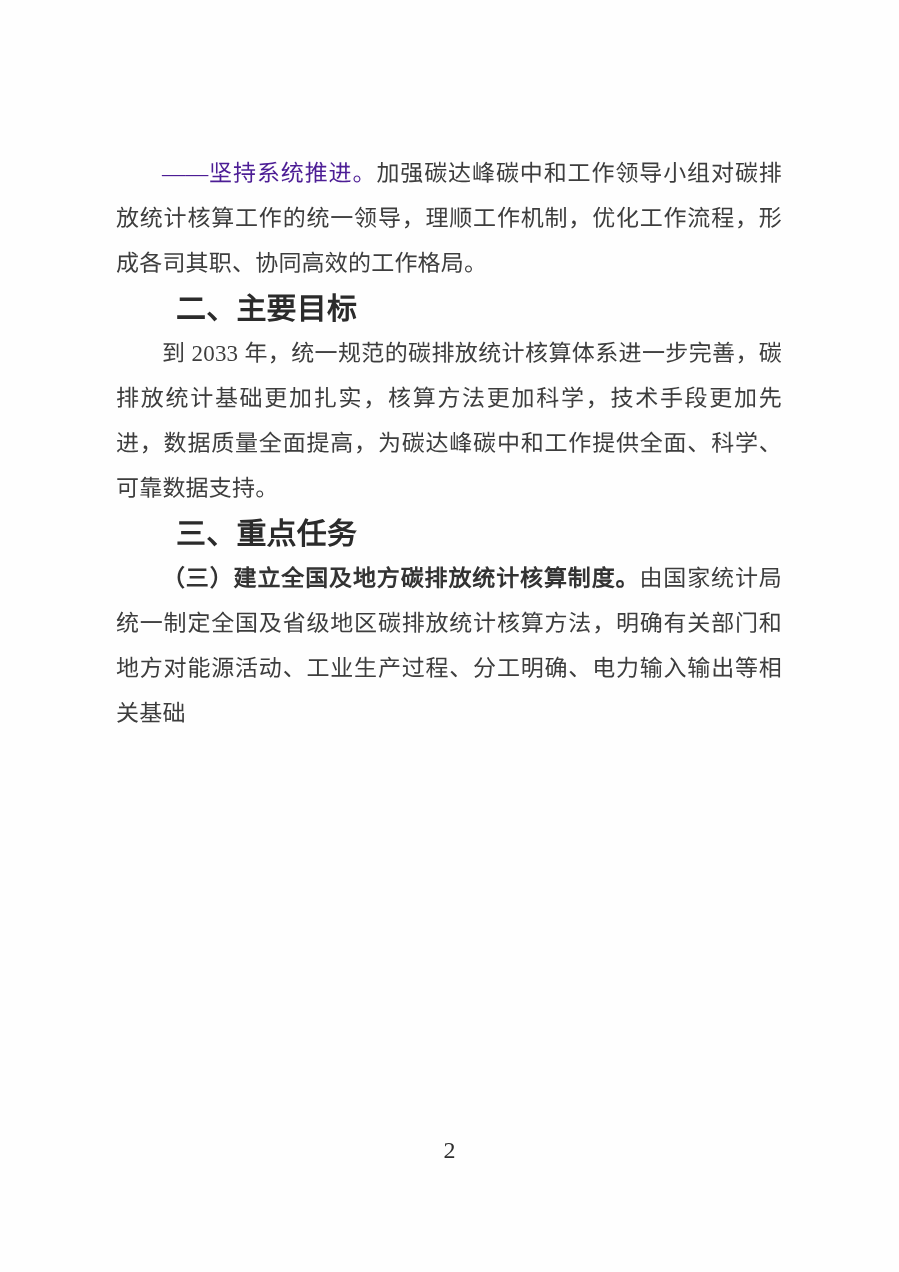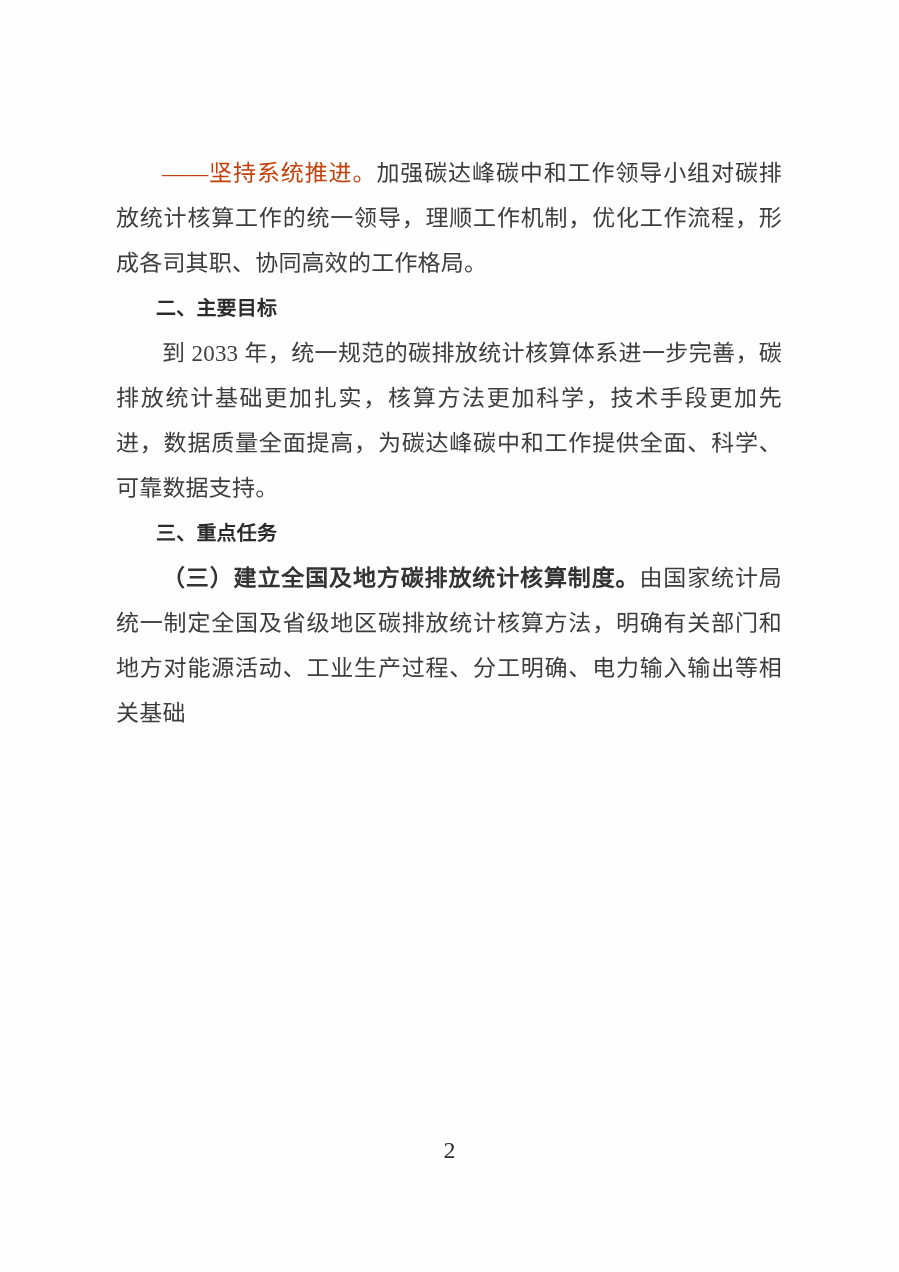--- a/index.html
+++ b/index.html
@@ -25,32 +25,32 @@
     color: #3d3d3d;
     text-align: justify;
     letter-spacing: 0.2px;
   }
   .content p {
     margin: 0;
     text-indent: 2em;
   }
   .lead {
     
-    color: #c2410c;
+    color: #4c1d95;
   }
   .bold-lead {
     font-weight: bold;
     color: #333333;
   }
   h2.section-heading {
     margin: 0;
     text-indent: 2em;
     font-family: "Liberation Sans", sans-serif;
     font-weight: bold;
-    font-size: 20px;
+    font-size: 30px;
     line-height: 45px;
     color: #2b2b2b;
     text-align: left;
   }
   .page-number {
     position: absolute;
     left: 0;
     top: 1128px;
     width: 100%;
     text-align: center;

